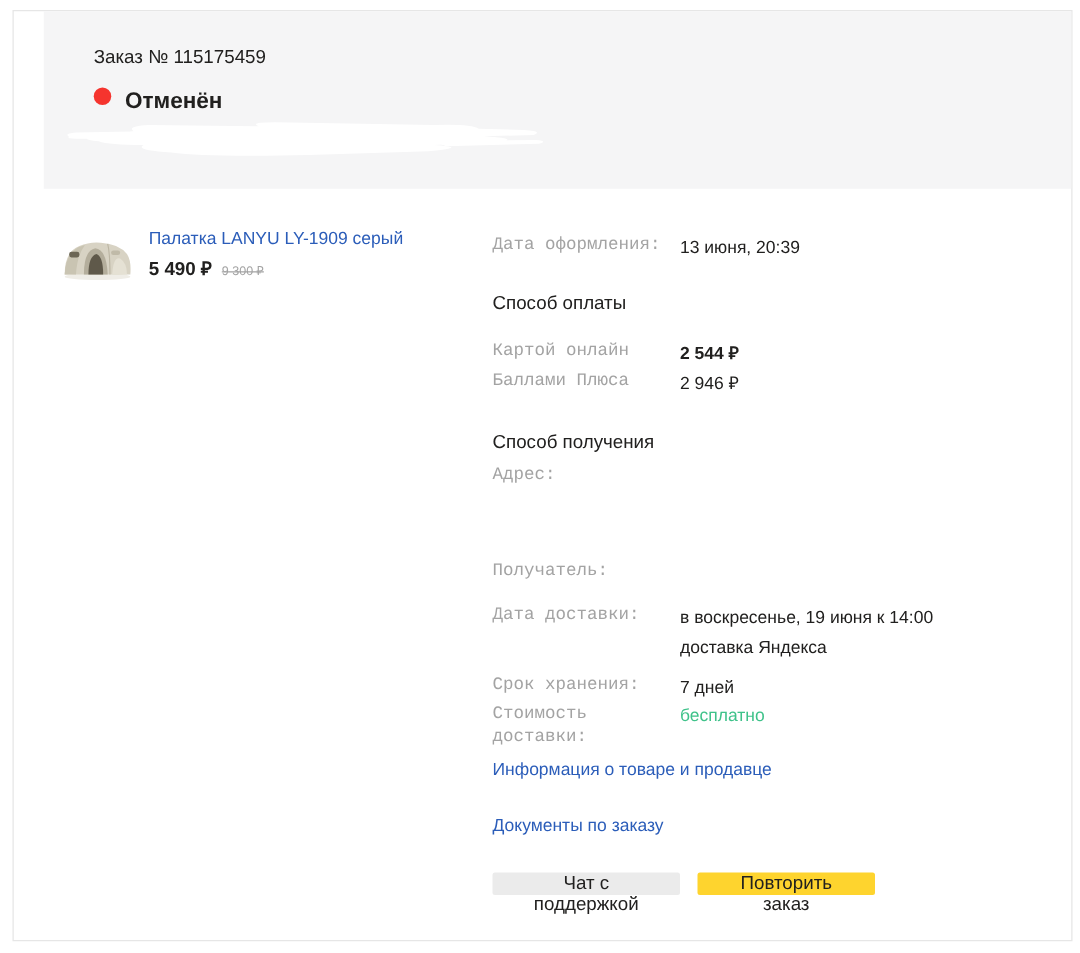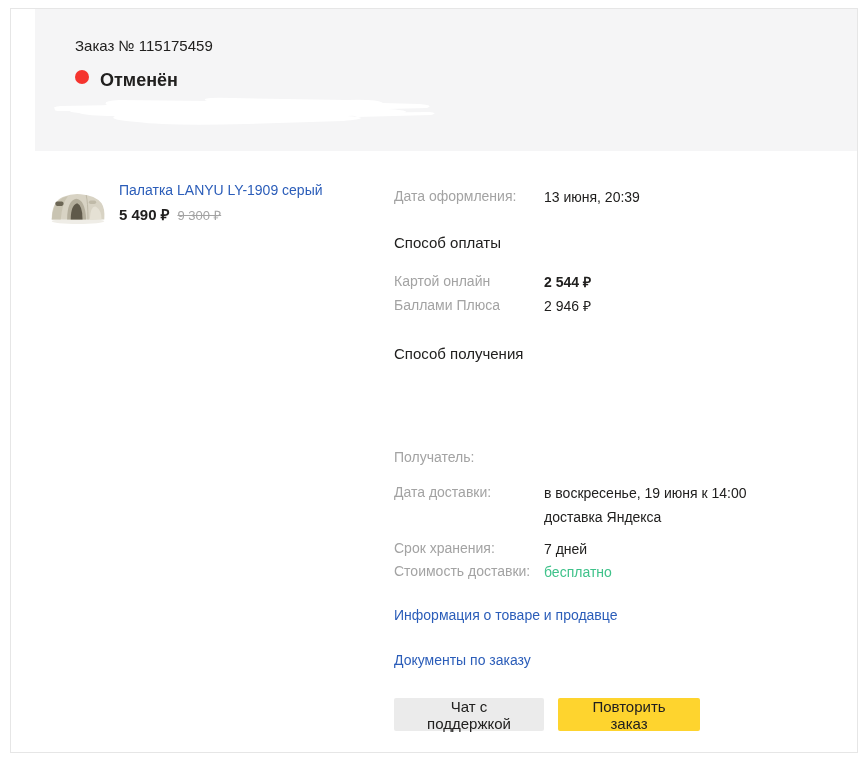--- a/index.html
+++ b/index.html
@@ -34,27 +34,27 @@
 
   
   .product{position:absolute;left:38px;top:172px;display:flex;align-items:flex-start;}
   .thumb{width:58px;height:44px;margin-right:12px;margin-top:2px;flex-shrink:0;}
   .p-title{
     display:inline-block;font-size:14px;line-height:18px;color:var(--blue);
     text-decoration:none;cursor:pointer;margin-bottom:5px;
   }
   .p-price{font-size:15px;font-weight:bold;color:var(--text);}
   .p-old{
-    font-size:13px;font-weight:normal;color:var(--muted);
+    font-size:10px;font-weight:normal;color:var(--muted);
     text-decoration:line-through;margin-left:8px;
   }
 
   
   .drow{position:absolute;left:383px;display:flex;font-size:14px;line-height:19px;}
-  .lbl{width:150px;flex-shrink:0;color:var(--muted);}
+  .lbl{width:150px;flex-shrink:0;color:var(--muted);font-family:Liberation Mono, monospace;}
   .val{color:var(--text);width:265px;line-height:24px;margin-top:-2px;}
   .val.vbold{font-weight:bold;}
   .val.vgreen{color:var(--green);}
   .sec-h{position:absolute;left:383px;font-size:15px;font-weight:normal;color:var(--text);}
 
   .r-date{top:178px}
   .h-pay{top:225px}
   .r-pay1{top:263px}
   .r-pay2{top:287px}
   .h-get{top:336px}
@@ -65,21 +65,21 @@
   .r-cost{top:553px}
 
   .olink{
     position:absolute;left:383px;font-size:14px;color:var(--blue);
     text-decoration:none;cursor:pointer;
   }
   .link1{top:598px}
   .link2{top:643px}
 
   .btn{
-    position:absolute;top:689px;height:33px;border:none;border-radius:2px;
+    position:absolute;top:689px;height:18px;border:none;border-radius:2px;
     font-family:"Liberation Sans", sans-serif;font-size:15px;color:var(--text);
     cursor:pointer;padding:0 18px;
   }
   .btn-chat{left:383px;width:150px;background:var(--btn-gray);}
   .btn-repeat{left:547px;width:142px;background:var(--yellow);}
 </style>
 </head>
 <body>
 
 <div class="card">
@@ -128,20 +128,24 @@
     <span class="lbl">Картой онлайн</span>
     <span class="val vbold">2 544 ₽</span>
   </div>
   <div class="drow r-pay2">
     <span class="lbl">Баллами Плюса</span>
     <span class="val">2 946 ₽</span>
   </div>
 
   <div class="sec-h h-get">Способ получения</div>
 
+  <div class="drow r-addr">
+    <span class="lbl">Адрес:</span>
+    <span class="val"></span>
+  </div>
 
   <div class="drow r-recip">
     <span class="lbl">Получатель:</span>
     <span class="val"></span>
   </div>
 
   <div class="drow r-ddate">
     <span class="lbl">Дата доставки:</span>
     <span class="val">в воскресенье, 19 июня к 14:00 доставка Яндекса</span>
   </div>

